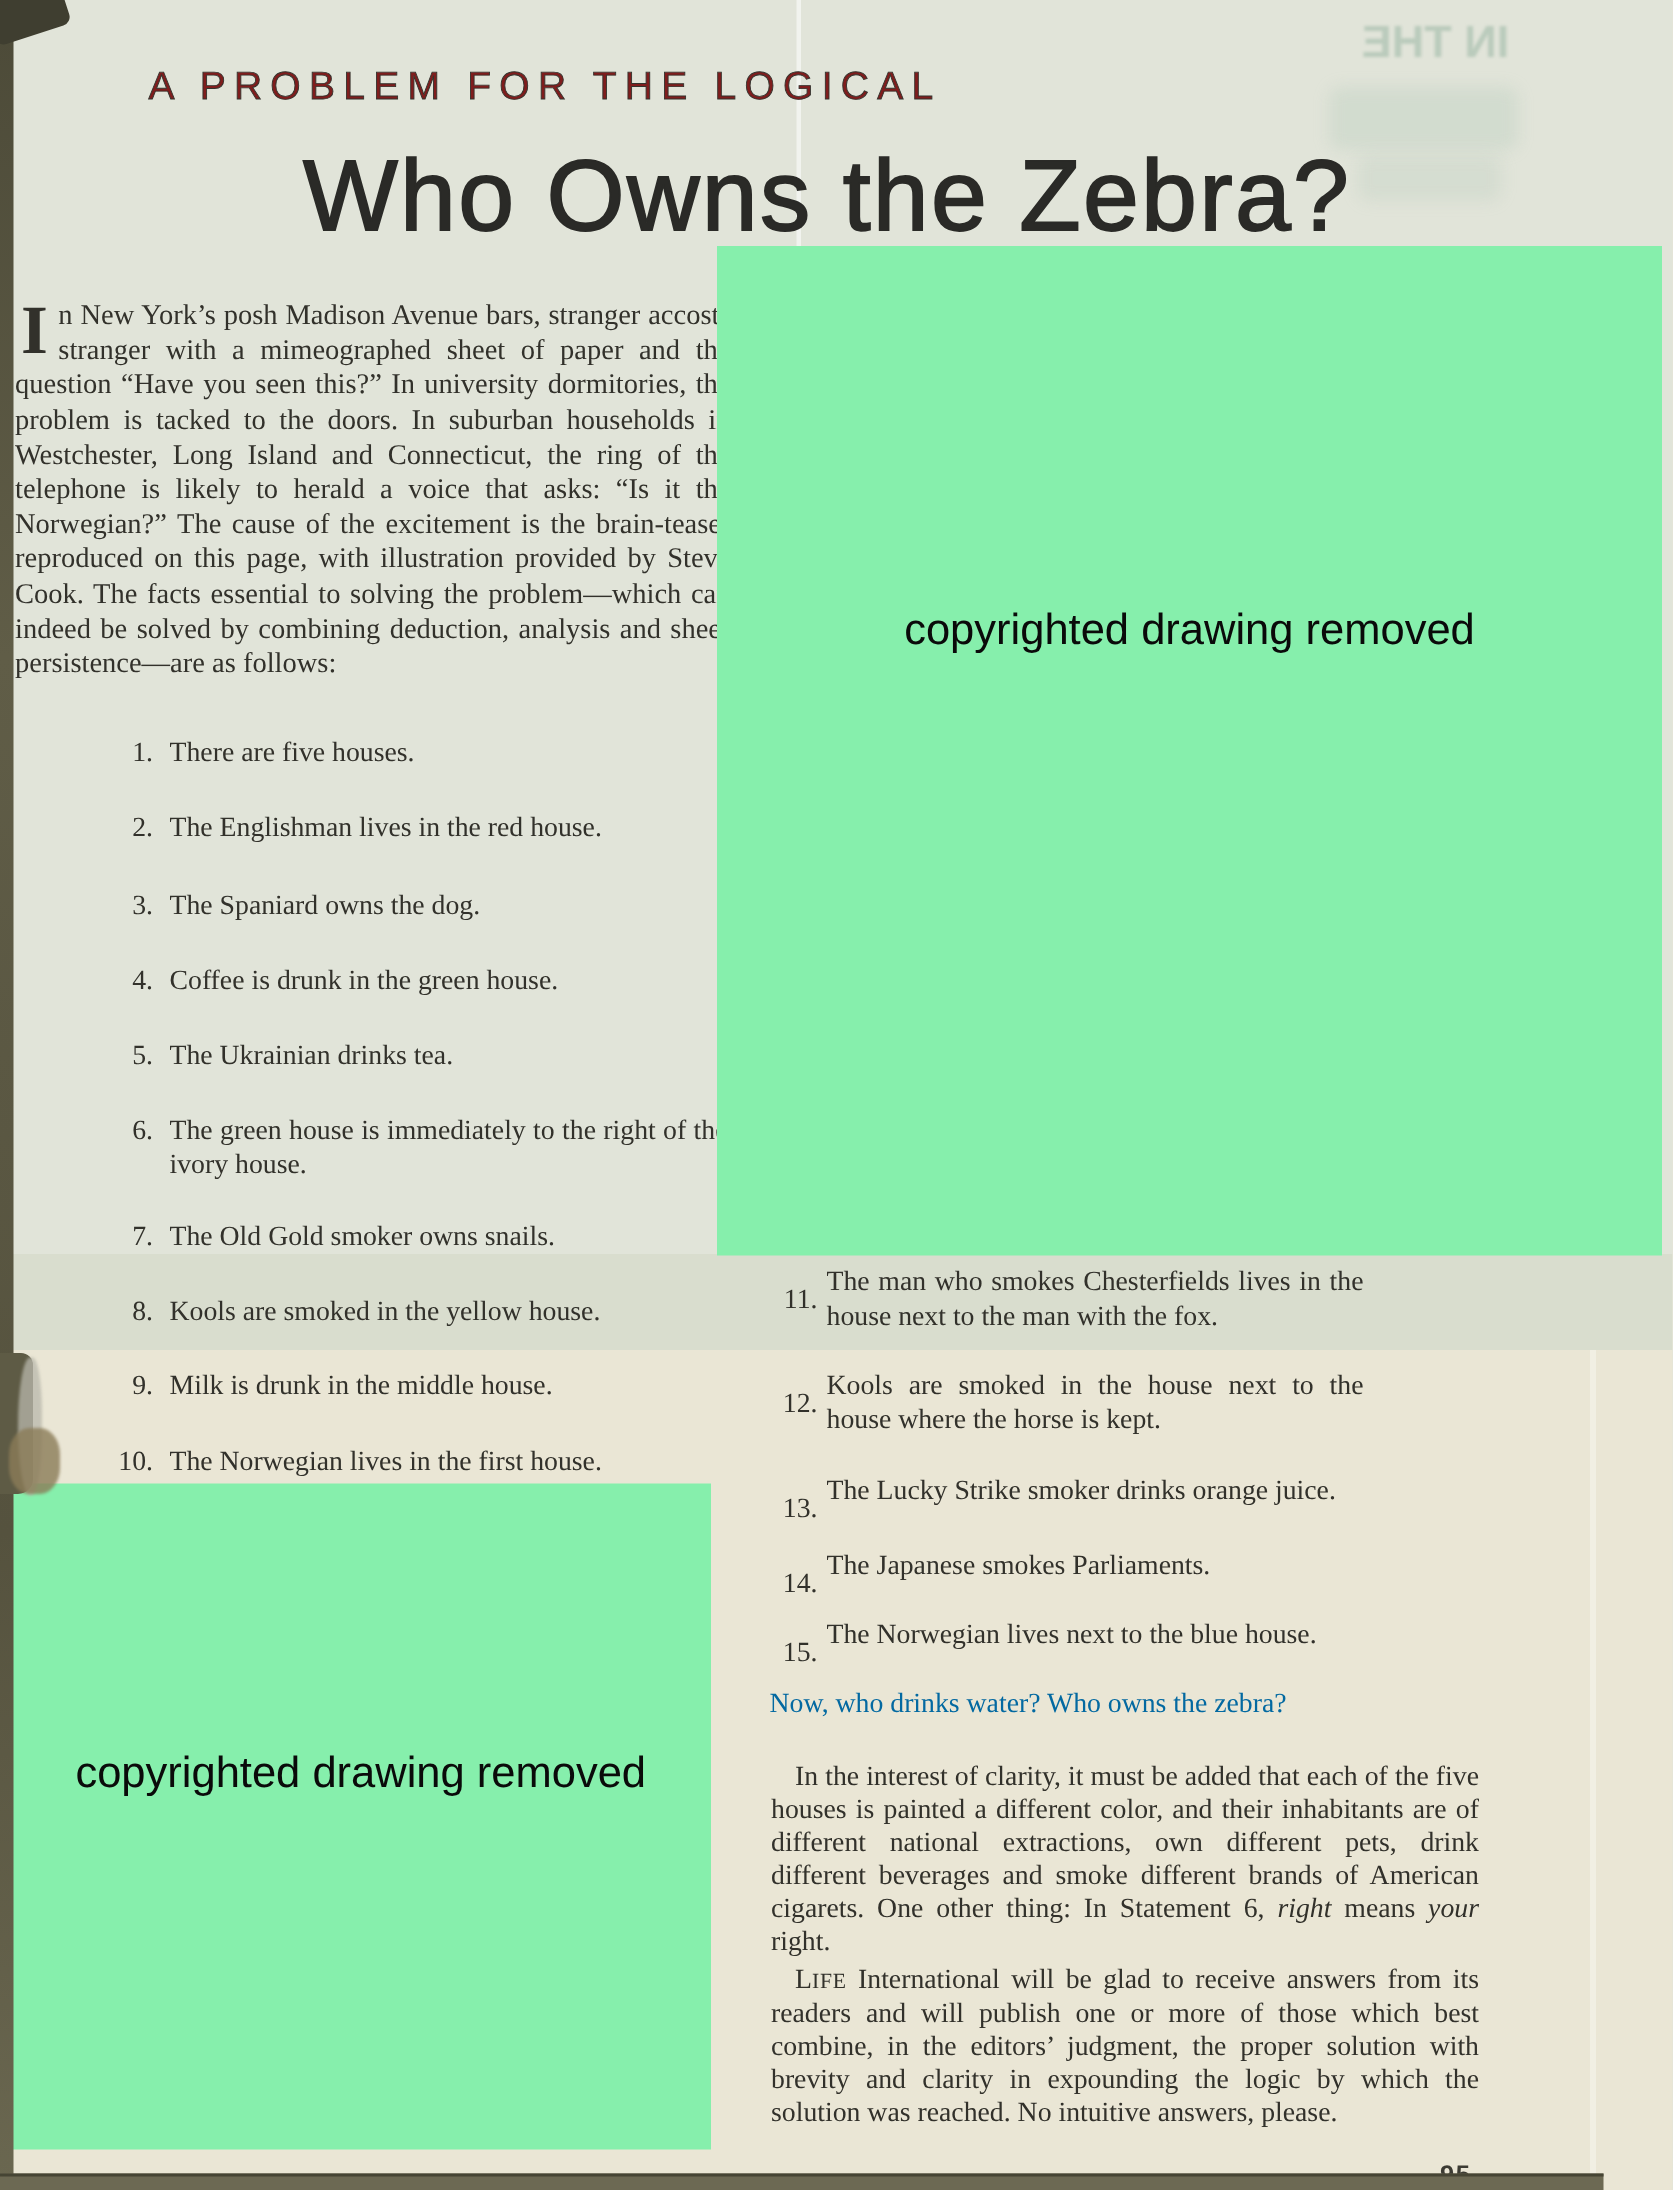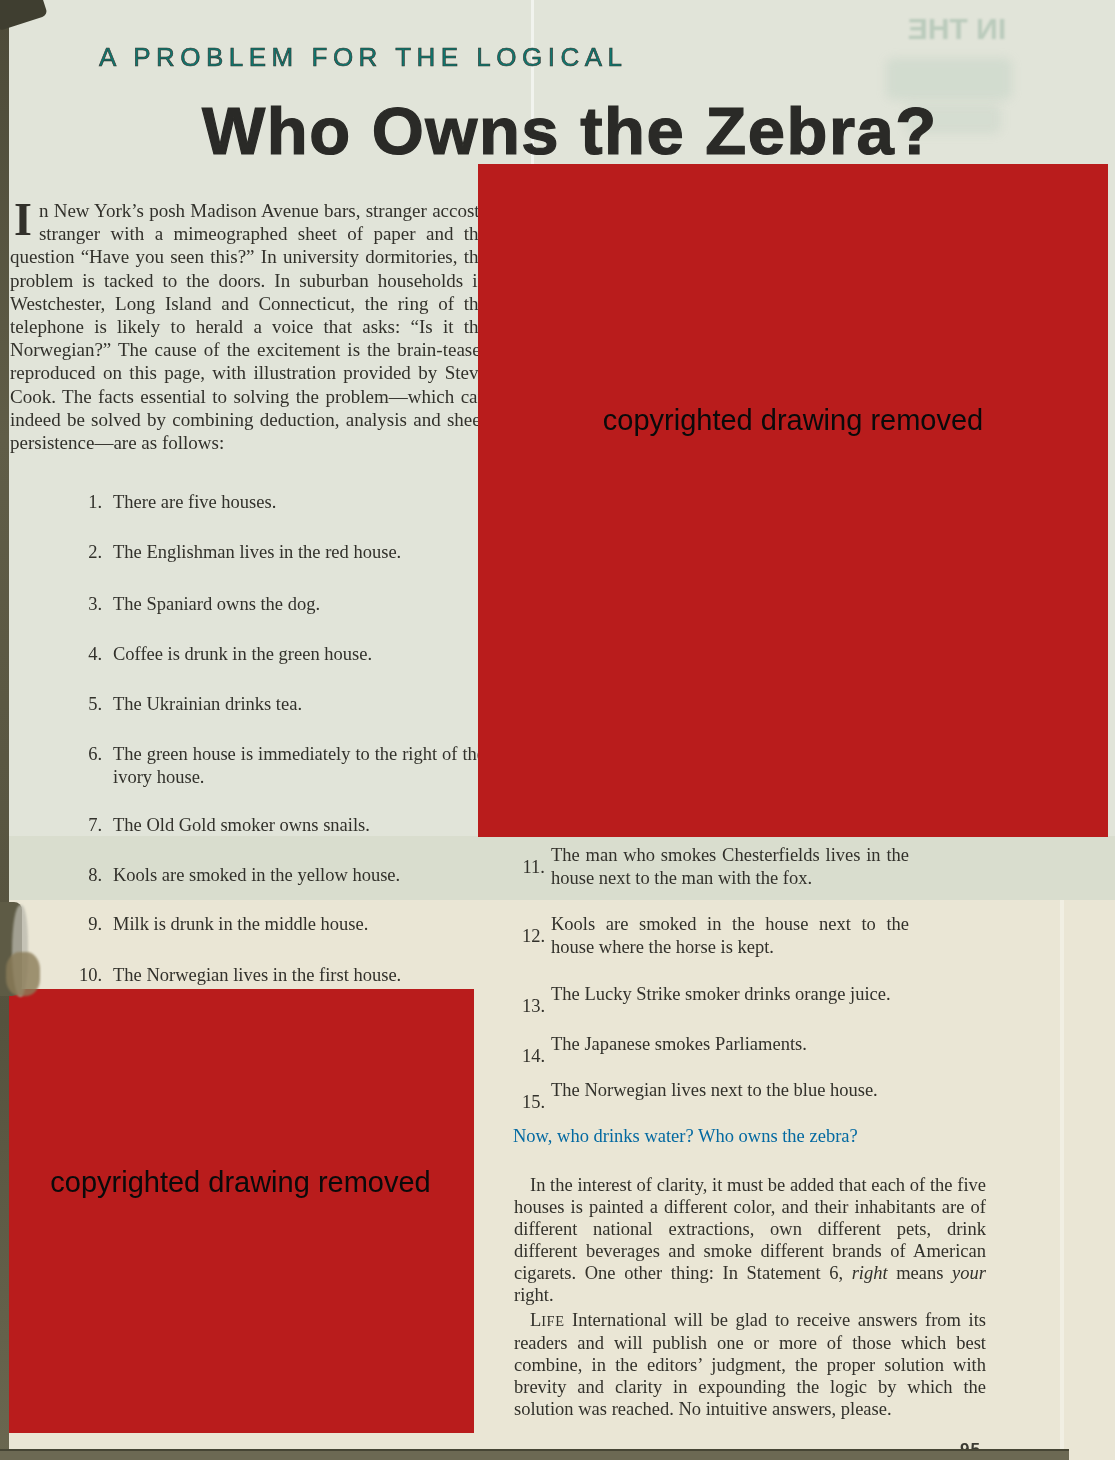--- a/index.html
+++ b/index.html
@@ -29,23 +29,23 @@
     border-top:2px solid #464534;box-sizing:border-box;}
   
   .bleed{position:absolute;left:898px;top:10px;width:118px;height:40px;
     font-family:"Liberation Sans",sans-serif;font-weight:700;font-size:30px;line-height:38px;
     color:rgba(140,172,152,.45);transform:scaleX(-1);filter:blur(1px);text-align:center;}
   .bleed-smudge1{position:absolute;left:886px;top:58px;width:126px;height:42px;background:rgba(160,190,172,.22);filter:blur(5px);border-radius:8px;}
   .bleed-smudge2{position:absolute;left:905px;top:104px;width:96px;height:30px;background:rgba(160,190,172,.18);filter:blur(5px);border-radius:8px;}
   
   .kicker{position:absolute;left:99px;top:42px;
     font-family:"Liberation Sans",sans-serif;font-size:26px;font-weight:400;letter-spacing:5.5px;
-    color:#0f766e;-webkit-text-stroke:.6px #33332e;white-space:nowrap;}
+    color:#7f1d1d;-webkit-text-stroke:.6px #33332e;white-space:nowrap;}
   .title{position:absolute;left:202px;top:92px;
-    font-family:"Liberation Sans",sans-serif;font-size:67px;font-weight:700;letter-spacing:1.5px;
+    font-family:"Liberation Sans",sans-serif;font-size:67px;font-weight:400;letter-spacing:1.5px;
     color:#2a2a27;-webkit-text-stroke:1.2px #2a2a27;white-space:nowrap;}
   
   .intro{position:absolute;left:10px;top:199px;width:477px;
     font-size:19px;line-height:23.2px;text-align:justify;color:#32312b;}
   .dropcap{float:left;font-weight:700;font-size:46px;line-height:38px;padding:2px 7px 0 4px;}
   
   .clue{position:absolute;font-size:18.5px;line-height:23px;color:#32312b;}
   .clue .num{position:absolute;text-align:right;}
   .clue .txt{position:absolute;text-align:justify;}
   .clue-l .num{left:-55px;width:44px;top:0;}
@@ -59,21 +59,21 @@
   .c11{top:844px;}.c12{top:913px;}.c13{top:983px;}.c14{top:1033px;}.c15{top:1079px;}
   
   .question{position:absolute;left:513px;top:1126px;width:480px;font-size:18.5px;color:#0369a1;}
   .para{position:absolute;left:514px;width:472px;font-size:18.5px;line-height:22px;
     text-align:justify;color:#32312b;text-indent:16px;}
   .para1{top:1174px;}
   .para2{top:1309px;}
   .run-i{font-style:italic;}
   .run-sc{font-size:.78em;letter-spacing:.5px;}
   
-  .ph{position:absolute;background:#b91c1c;}
+  .ph{position:absolute;background:#86efac;}
   .ph1{left:478px;top:164px;width:630px;height:673px;}
   .ph2{left:7px;top:989px;width:467px;height:444px;}
   .ph-label{position:absolute;left:0;width:100%;text-align:center;
     font-family:"Liberation Sans",sans-serif;font-size:29px;color:#0a0a0a;}
   .ph1 .ph-label{top:240px;}
   .ph2 .ph-label{top:177px;}
   
   .pagenum{position:absolute;left:960px;top:1428px;
     font-family:"Liberation Sans",sans-serif;font-size:17px;font-weight:700;color:#3c3b33;letter-spacing:1px;margin-top:12px;}
 </style>

